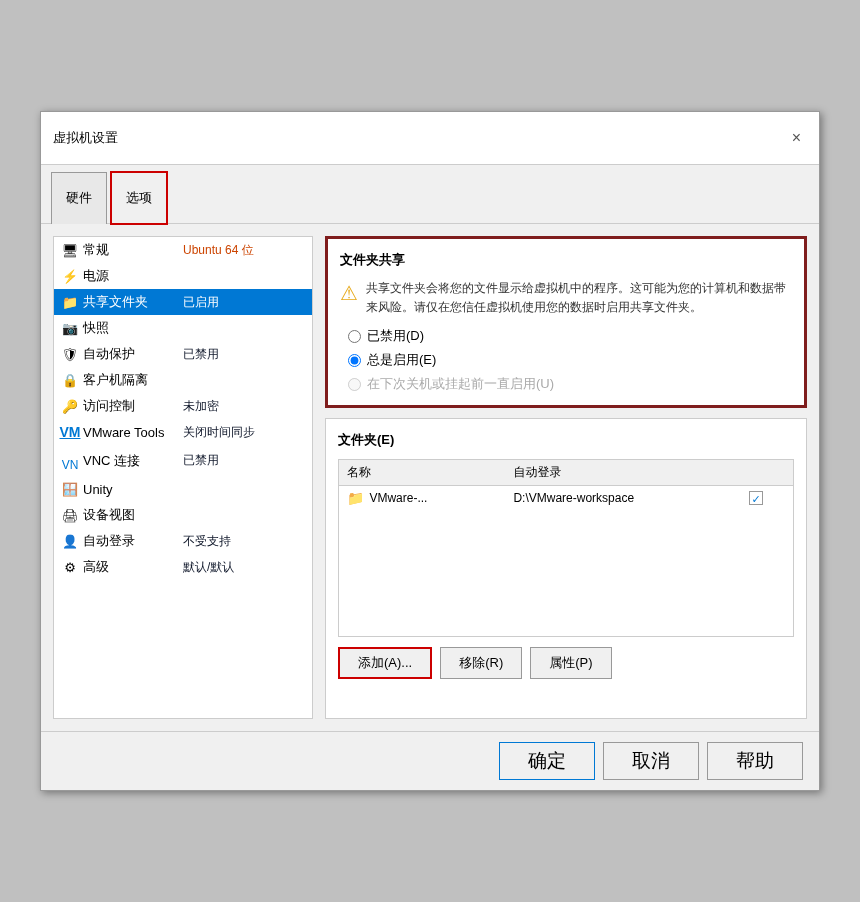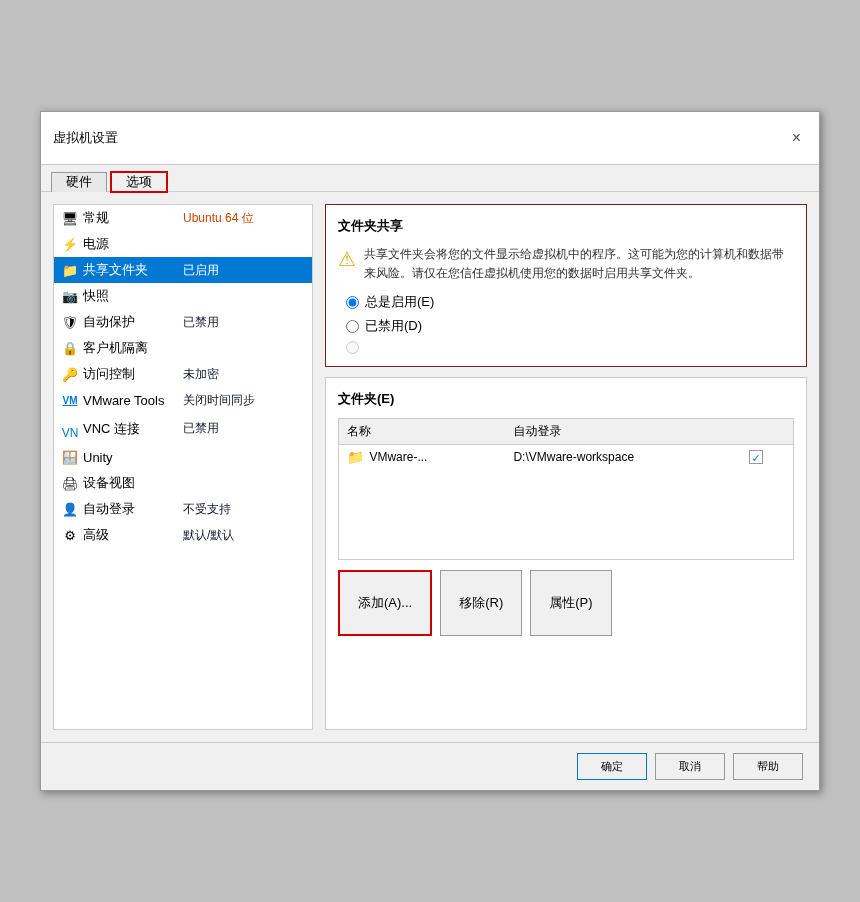--- a/index.html
+++ b/index.html
@@ -43,21 +43,21 @@
       line-height: 1;
       padding: 2px 6px;
     }
     .tabs-bar {
       display: flex;
       padding: 6px 10px 0;
       background: #f0f0f0;
       border-bottom: 1px solid #ccc;
     }
     .tab {
-      padding: 0 14px;
+      padding: 16px 14px;
       border: 1px solid #999;
       background: #e8e8e8;
       cursor: pointer;
       font-size: 13px;
       margin-right: 4px;
       border-bottom: none;
       position: relative;
       top: 1px;
     }
     .tab.active {
@@ -125,21 +125,21 @@
     }
 
     .right-panel {
       flex: 1;
       display: flex;
       flex-direction: column;
       gap: 10px;
     }
     .section-box {
       background: #fff;
-      border: 1px solid #7f1d1d;
+      border: 3px solid #7f1d1d;
       padding: 12px;
     }
     .section-title {
       font-size: 13px;
       font-weight: bold;
       margin-bottom: 10px;
       color: #000;
     }
     .warning-row {
       display: flex;
@@ -174,21 +174,21 @@
       color: #aaa;
     }
     .folder-section {
       background: #fff;
       border: 1px solid #ccc;
       padding: 12px;
       flex: 1;
     }
     .folder-table-container {
       border: 1px solid #ccc;
-      height: 142px;
+      height: 178px;
       overflow-y: auto;
       margin-bottom: 10px;
     }
     .folder-table {
       width: 100%;
       border-collapse: collapse;
     }
     .folder-table th {
       background: #f0f0f0;
       border-bottom: 1px solid #ccc;
@@ -220,45 +220,45 @@
     }
     .folder-check.checked::after {
       content: "✓";
       color: #0078d4;
     }
     .btn-row {
       display: flex;
       gap: 8px;
     }
     .btn {
-      padding: 22px 18px;
+      padding: 5px 18px;
       border: 1px solid #999;
       background: #f0f0f0;
       cursor: pointer;
       font-size: 13px;
       min-width: 80px;
     }
     .btn.primary {
       border: 2px solid #cc0000;
     }
     .bottom-bar {
       display: flex;
       justify-content: flex-end;
       align-items: center;
       padding: 10px 16px;
       gap: 8px;
       border-top: 1px solid #ccc;
       background: #f0f0f0;
     }
     .bottom-btn {
-      padding: 5px 22px;
+      padding: 5px 28px;
       border: 1px solid #999;
       background: #f0f0f0;
       cursor: pointer;
-      font-size: 11px;
+      font-size: 19px;
       min-width: 70px;
     }
     .bottom-btn.confirm {
       border: 1px solid #0078d4;
     }
   </style>
 </head>
 <body>
 
 <div class="dialog">
@@ -332,21 +332,21 @@
       <div class="list-item">
         <div class="item-label">
           <span class="item-icon">🔑</span>
           <span>访问控制</span>
         </div>
         <span class="item-summary">未加密</span>
       </div>
 
       <div class="list-item">
         <div class="item-label">
-          <span class="item-icon" style="color:#0078d4;font-weight:bold;font-size:10px;text-decoration:underline;">VM</span>
+          <span class="item-icon" style="color:#0078d4;font-weight:bold;font-size:14px;text-decoration:underline;">VM</span>
           <span>VMware Tools</span>
         </div>
         <span class="item-summary">关闭时间同步</span>
       </div>
 
       <div class="list-item">
         <div class="item-label">
           <span class="item-icon" style="color:#0078d4;font-size:12px;font-weight:normal;margin-top:9px;">VN</span>
           <span>VNC 连接</span>
         </div>
@@ -389,29 +389,30 @@
     <div class="right-panel">
 
       <div class="section-box">
         <div class="section-title">文件夹共享</div>
         <div class="warning-row">
           <span class="warning-icon">⚠</span>
           <span class="warning-text">共享文件夹会将您的文件显示给虚拟机中的程序。这可能为您的计算机和数据带来风险。请仅在您信任虚拟机使用您的数据时启用共享文件夹。</span>
         </div>
         <div class="radio-group">
           <label class="radio-item">
+            <input type="radio" name="sharing" style="">
+            <span>已禁用(D)</span>
+          </label>
+          <label class="radio-item">
             <input type="radio" name="sharing" checked="" style="">
             <span>总是启用(E)</span>
           </label>
-          <label class="radio-item">
-            <input type="radio" name="sharing" style="">
-            <span>已禁用(D)</span>
-          </label>
           <label class="radio-item disabled">
             <input type="radio" name="sharing" disabled="" style="">
+            <span>在下次关机或挂起前一直启用(U)</span>
           </label>
         </div>
       </div>
 
       <div class="folder-section">
         <div class="section-title">文件夹(E)</div>
         <div class="folder-table-container">
           <table class="folder-table">
             <thead>
               <tr>

